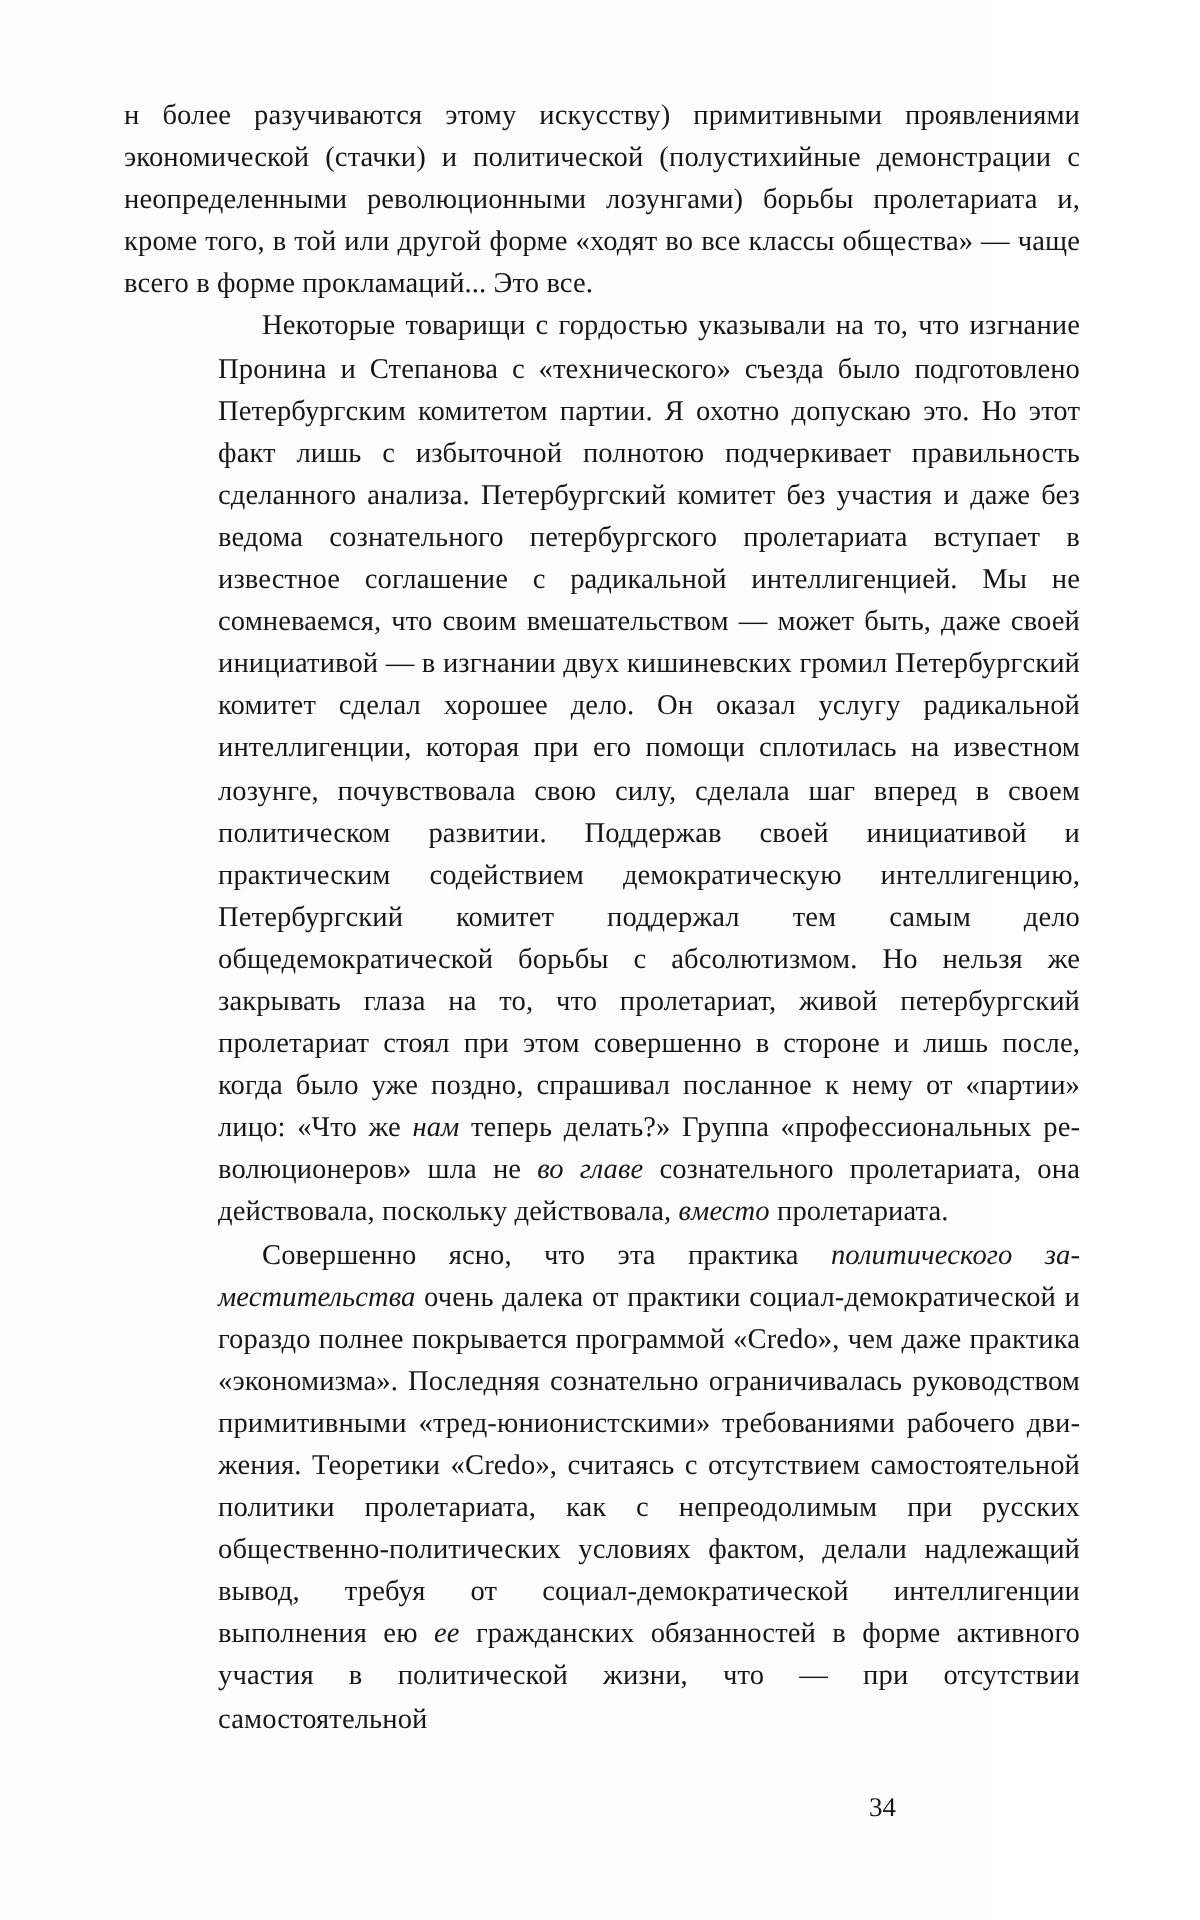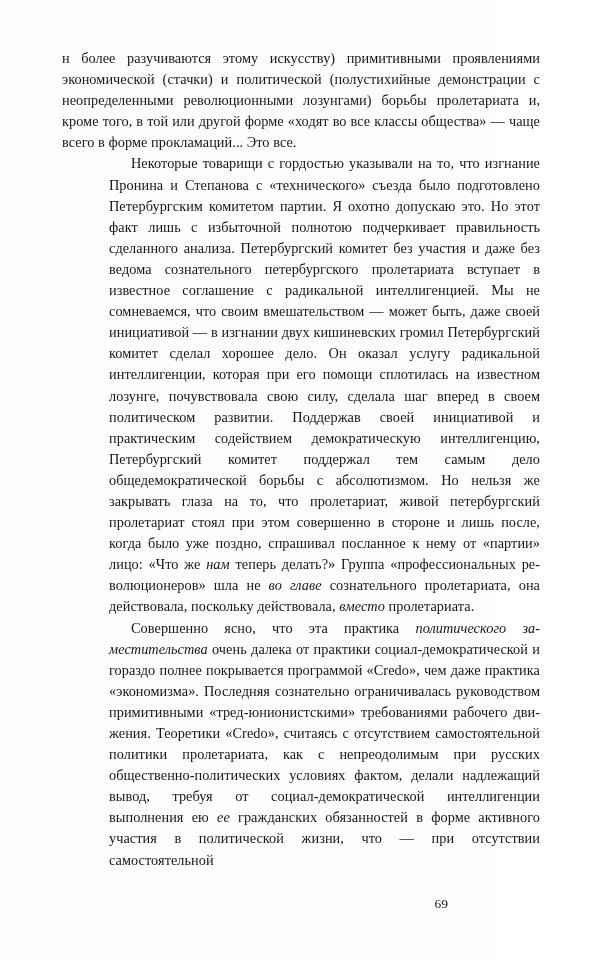--- a/index.html
+++ b/index.html
@@ -59,14 +59,14 @@
   <div class="text-column">
 
     <p class="para">н более разучиваются этому искусству) примитивными проявлениями экономической (стачки) и политической (полустихийные демонстрации с неопределенными рево­люционными лозунгами) борьбы пролетариата и, кроме того, в той или другой форме «ходят во все классы об­щества» — чаще всего в форме прокламаций... Это все.</p>
 
     <p class="para indent"><span>Некоторые товарищи с гордостью указывали на то, что изгнание Пронина и Степанова с «технического» съез­да было подготовлено Петербургским комитетом партии. Я охотно допускаю это. Но этот факт лишь с избыточной полнотою подчеркивает правильность сделанного анали­за. Петербургский комитет без участия и даже без ведо­ма сознательного петербургского пролетариата вступает в известное соглашение с радикальной интеллигенцией. Мы не сомневаемся, что своим вмешательством — может быть, даже своей инициативой — в изгнании двух кишиневских громил Петербургский комитет сделал хо­рошее дело. Он оказал услугу радикальной интеллиген­ции, которая при его помощи сплотилась на известном лозунге, почувствовала свою силу, сделала шаг вперед в своем политическом развитии. Поддержав своей иници­ативой и практическим содействием демократическую интеллигенцию, Петербургский комитет поддержал тем самым дело общедемократической борьбы с абсолютиз­мом. Но нельзя же закрывать глаза на то, что пролета­риат, живой петербургский пролетариат стоял при этом совершенно в стороне и лишь после, когда было уже позд­но, спрашивал посланное к нему от «партии» лицо: «Что же </span><span class="italic">нам</span><span> теперь делать?» Группа «профессиональных ре­волюционеров» шла не </span><span class="italic">во главе</span><span> сознательного пролета­риата, она действовала, поскольку действовала, </span><span class="italic">вместо</span><span> пролетариата.</span></p>
 
     <p class="para indent"><span>Совершенно ясно, что эта практика </span><span class="italic">политического за­местительства</span><span> очень далека от практики социал-демо­кратической и гораздо полнее покрывается программой «Credo», чем даже практика «экономизма». Последняя сознательно ограничивалась руководством примитивны­ми «тред-юнионистскими» требованиями рабочего дви­жения. Теоретики «Credo», считаясь с отсутствием само­стоятельной политики пролетариата, как с непреодоли­мым при русских общественно-политических условиях фактом, делали надлежащий вывод, требуя от социал-демократической интеллигенции выполнения ею </span><span class="italic">ее</span><span> граж­данских обязанностей в форме активного участия в по­литической жизни, что — при отсутствии самостоятельной</span></p>
 
   </div>
 
-  <div class="page-number">69</div>
+  <div class="page-number">34</div>
 </div>
 
 </body></html>

